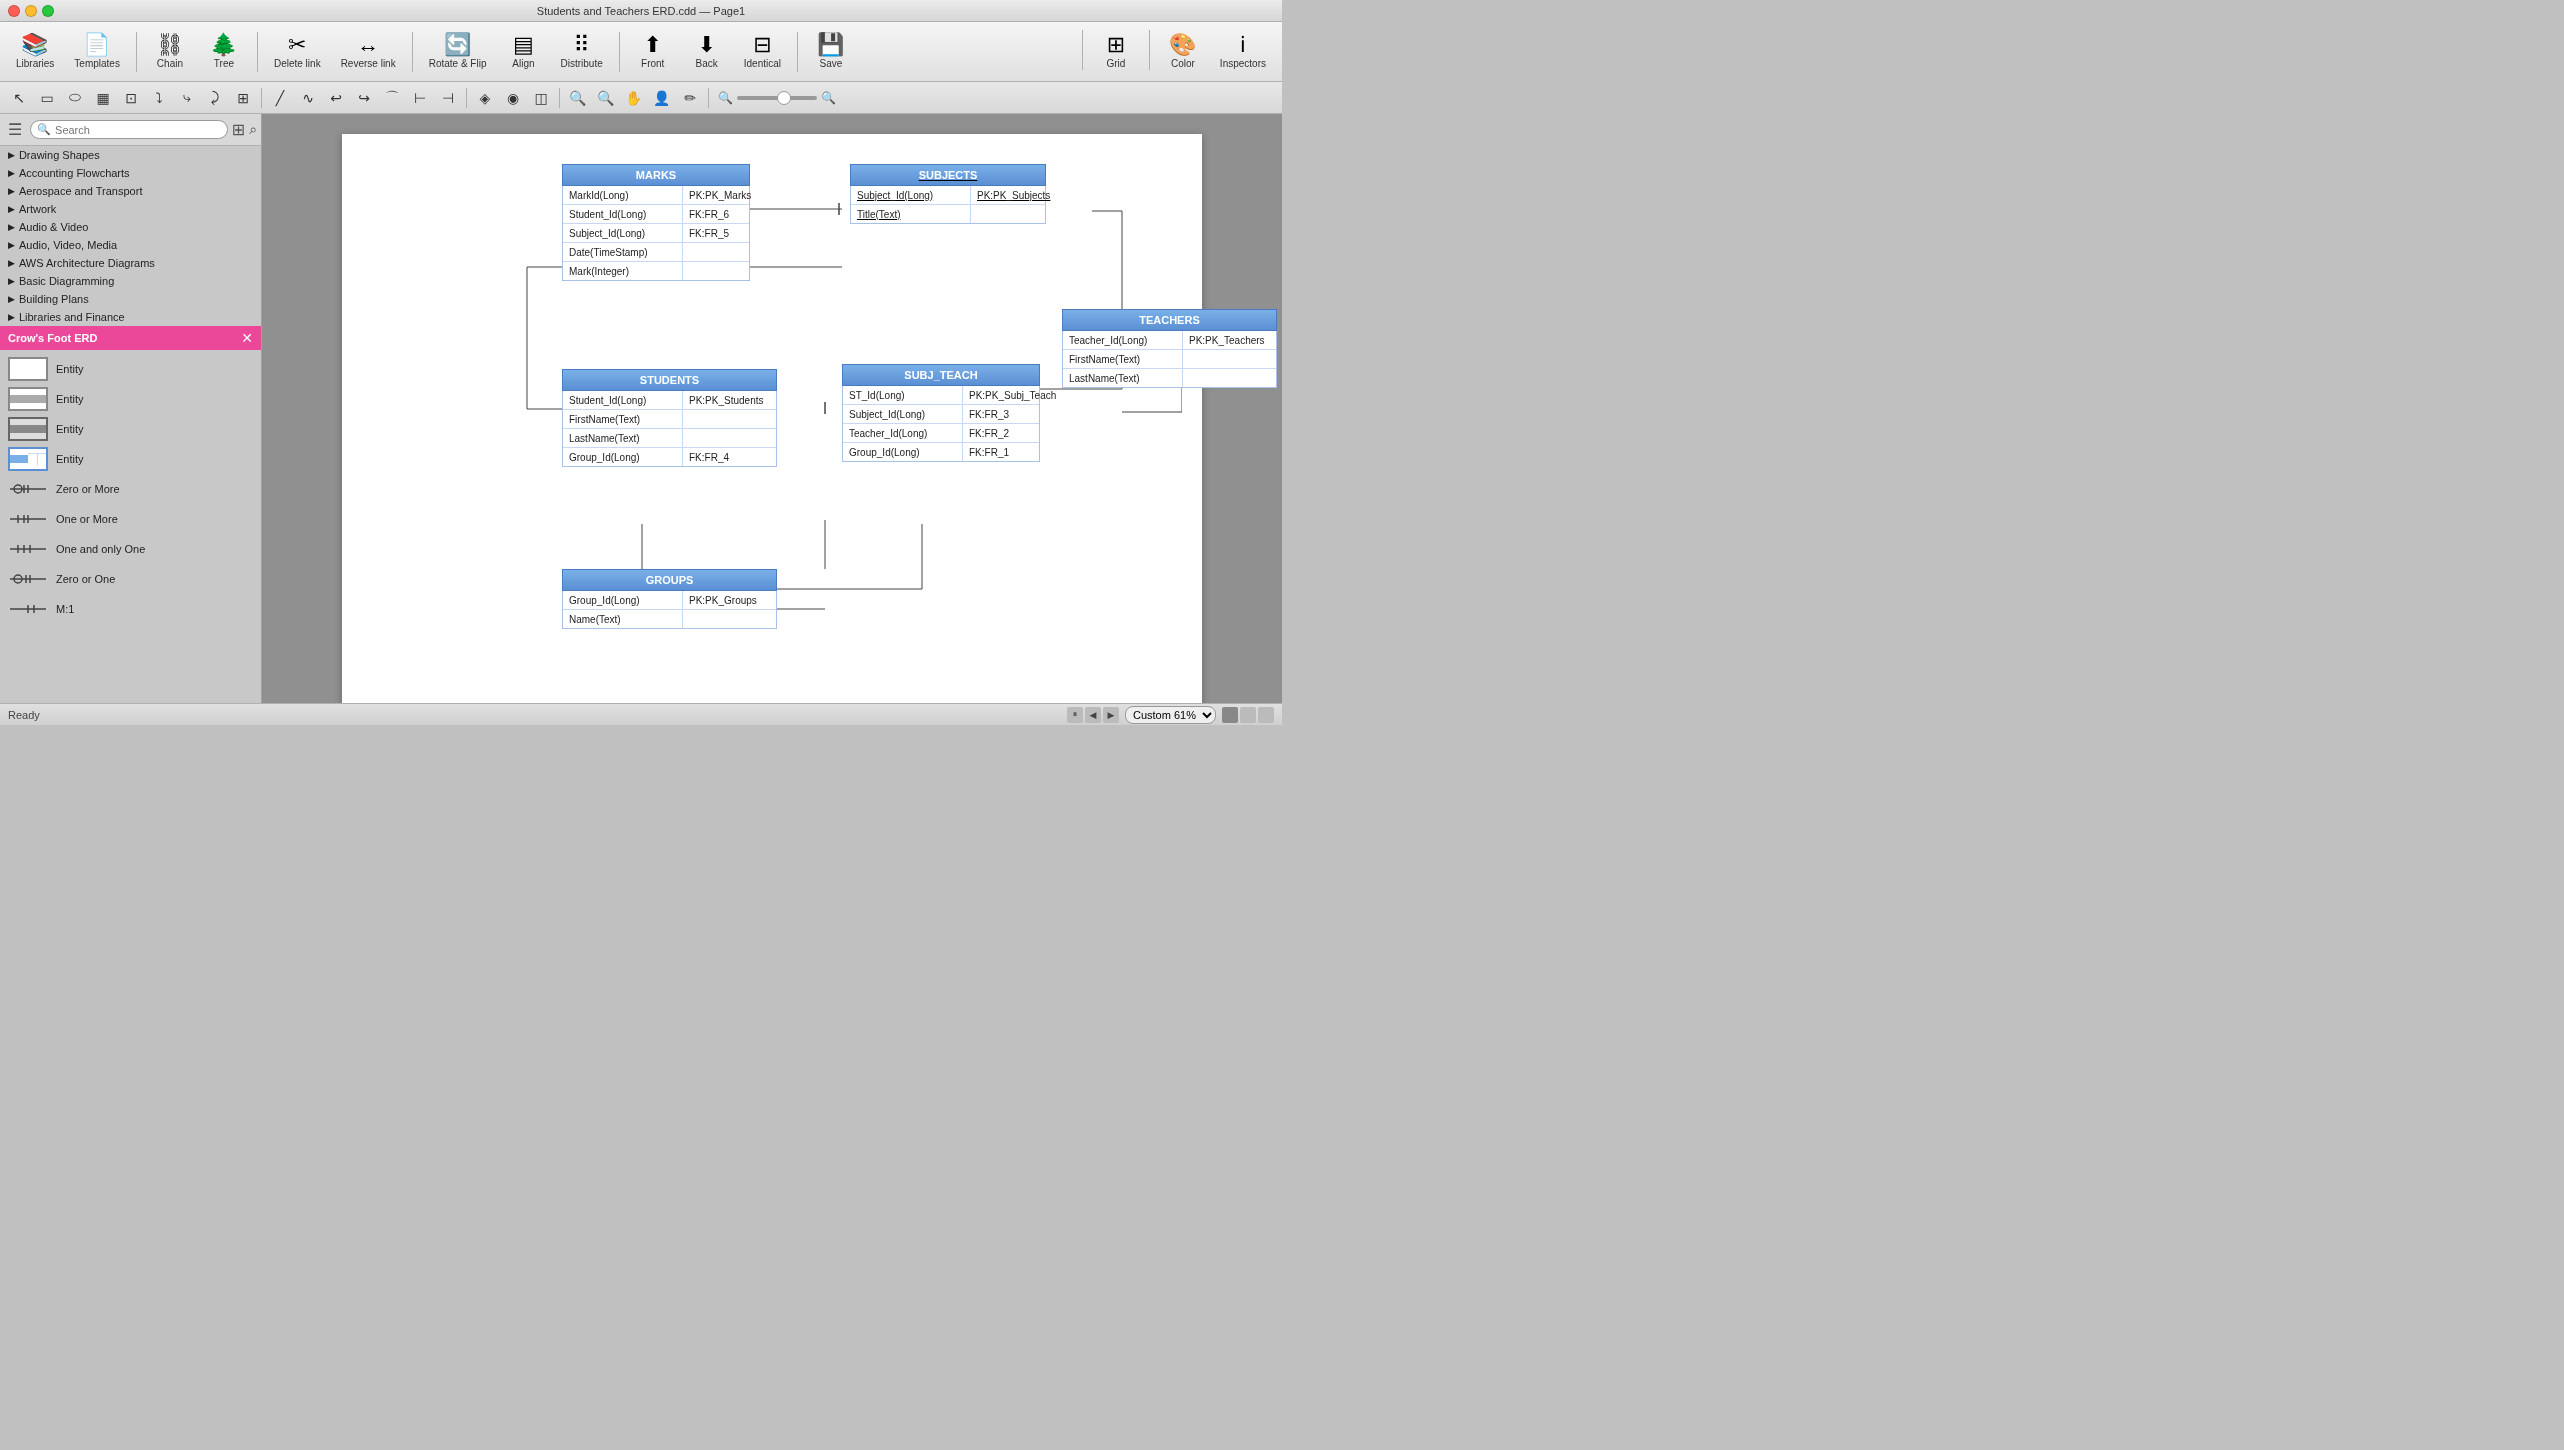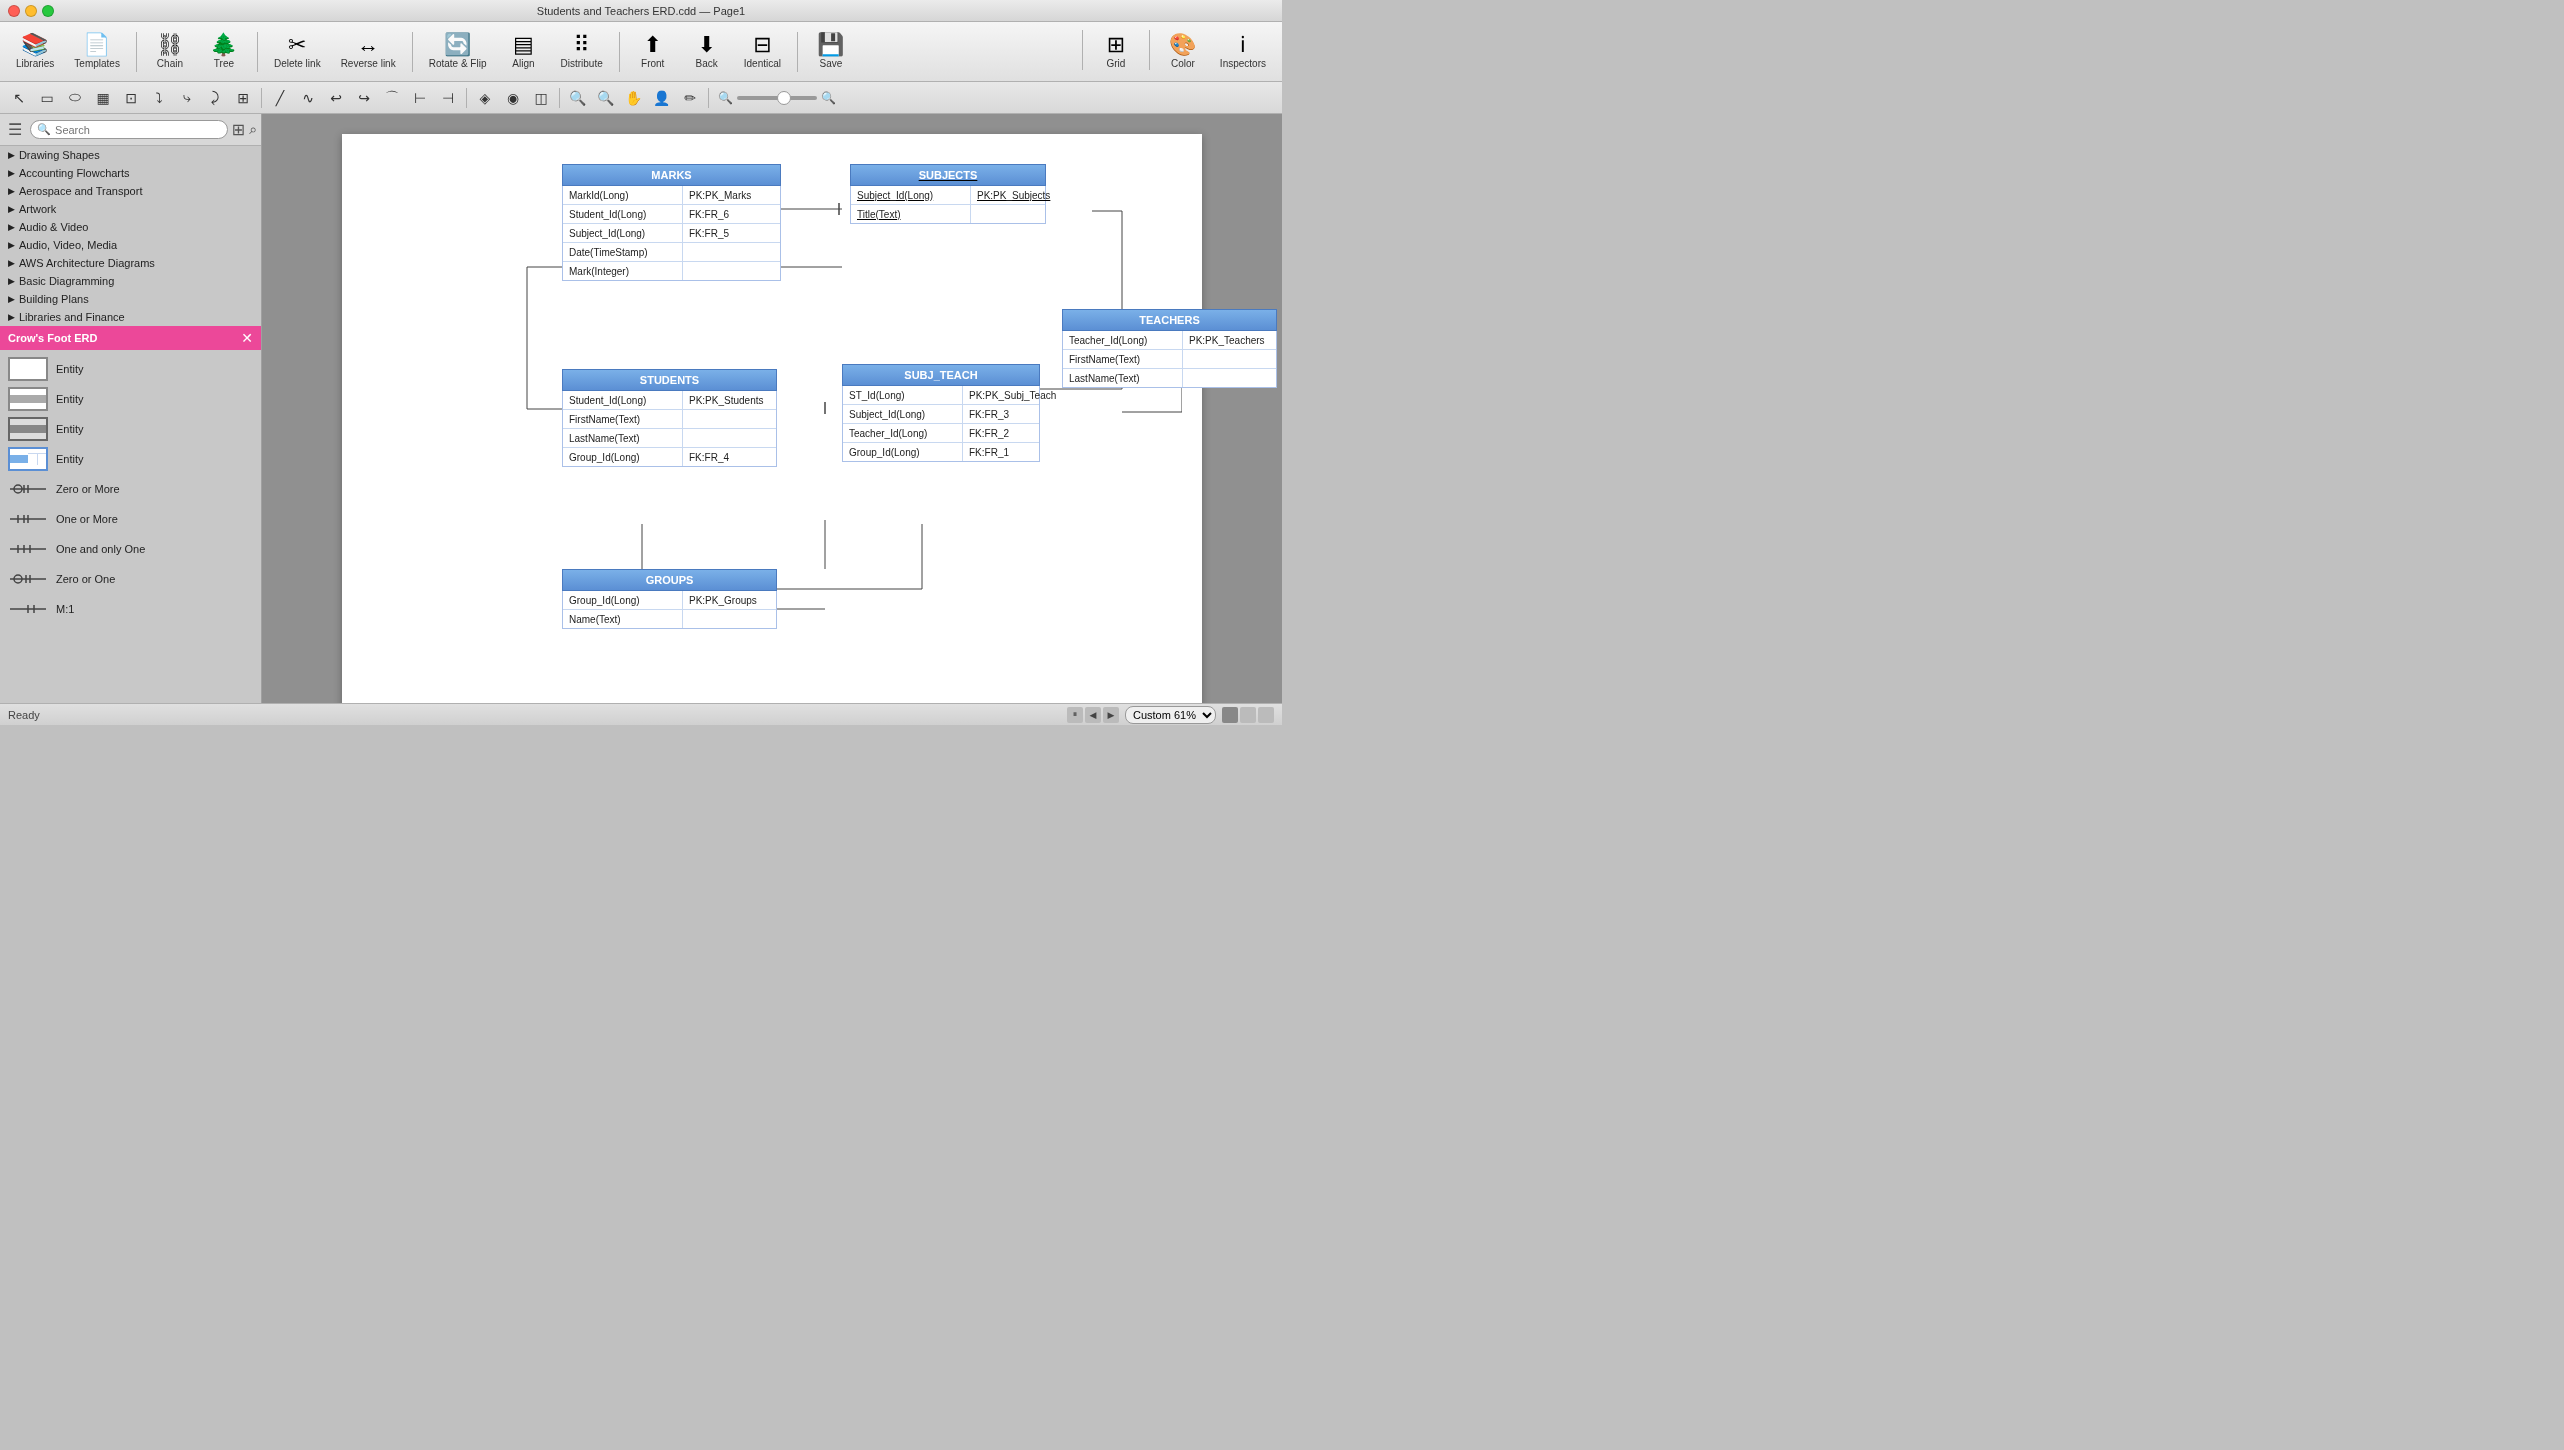--- a/index.html
+++ b/index.html
@@ -517,21 +517,21 @@
 
             <line x1="985" y1="179" x2="985" y2="191" stroke="#444" stroke-width="1.5"></line>
 
             <line x1="560" y1="370" x2="560" y2="435" stroke="#444" stroke-width="1"></line>
             <line x1="560" y1="435" x2="400" y2="435" stroke="#444" stroke-width="1"></line>
             <line x1="400" y1="435" x2="400" y2="455" stroke="#444" stroke-width="1"></line>
 
             <line x1="330" y1="113" x2="480" y2="113" stroke="#444" stroke-width="1"></line>
           </svg>
 
-          <div class="erd-table" style="left:200px;top:10px;width:219px;border-radius:21px;">
+          <div class="erd-table" style="left:200px;top:10px;width:188px;border-radius:21px;">
             <div class="erd-table-header">MARKS</div>
             <div class="erd-table-body">
               <div class="erd-row">
                 <div class="erd-cell erd-cell-left">MarkId(Long)</div>
                 <div class="erd-cell erd-cell-right">PK:PK_Marks</div>
               </div>
               <div class="erd-row">
                 <div class="erd-cell erd-cell-left">Student_Id(Long)</div>
                 <div class="erd-cell erd-cell-right">FK:FR_6</div>
               </div>

